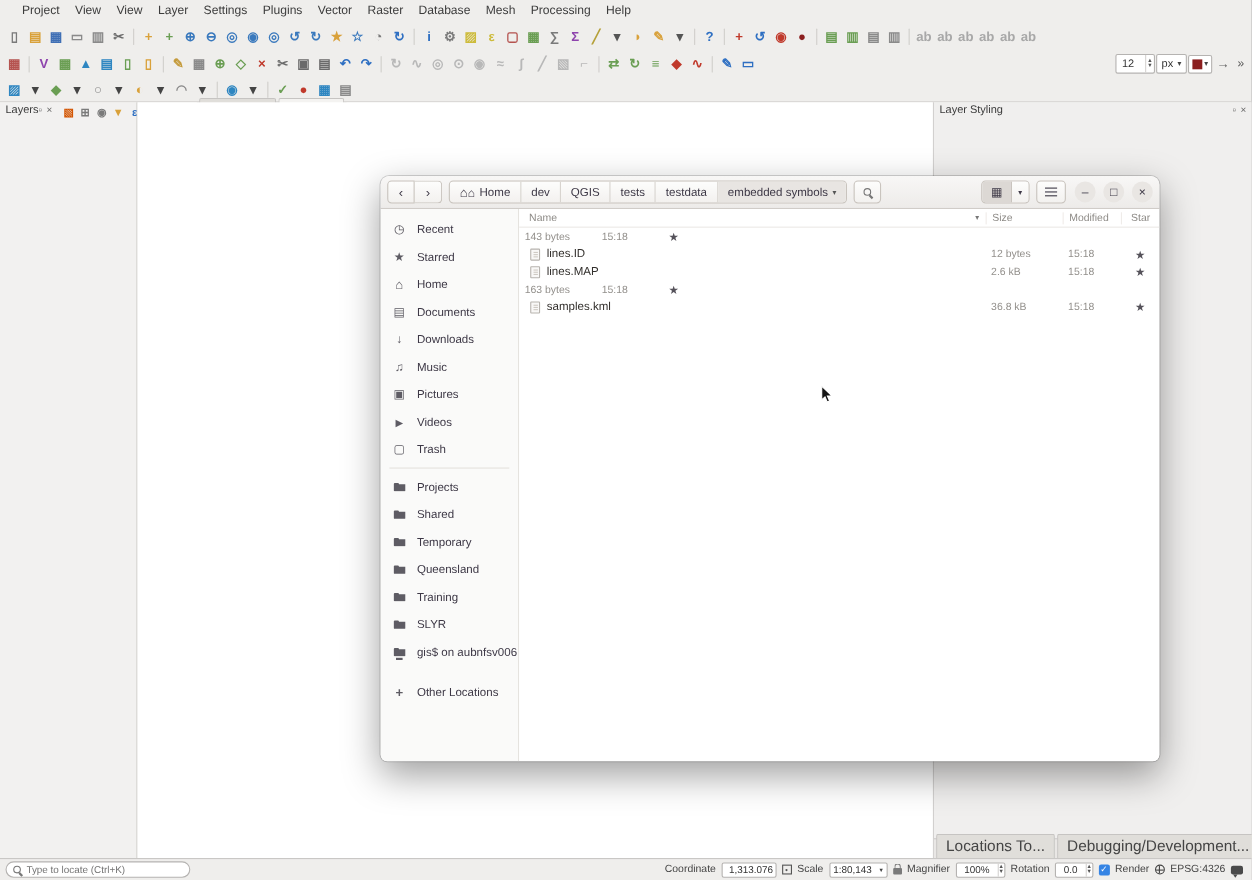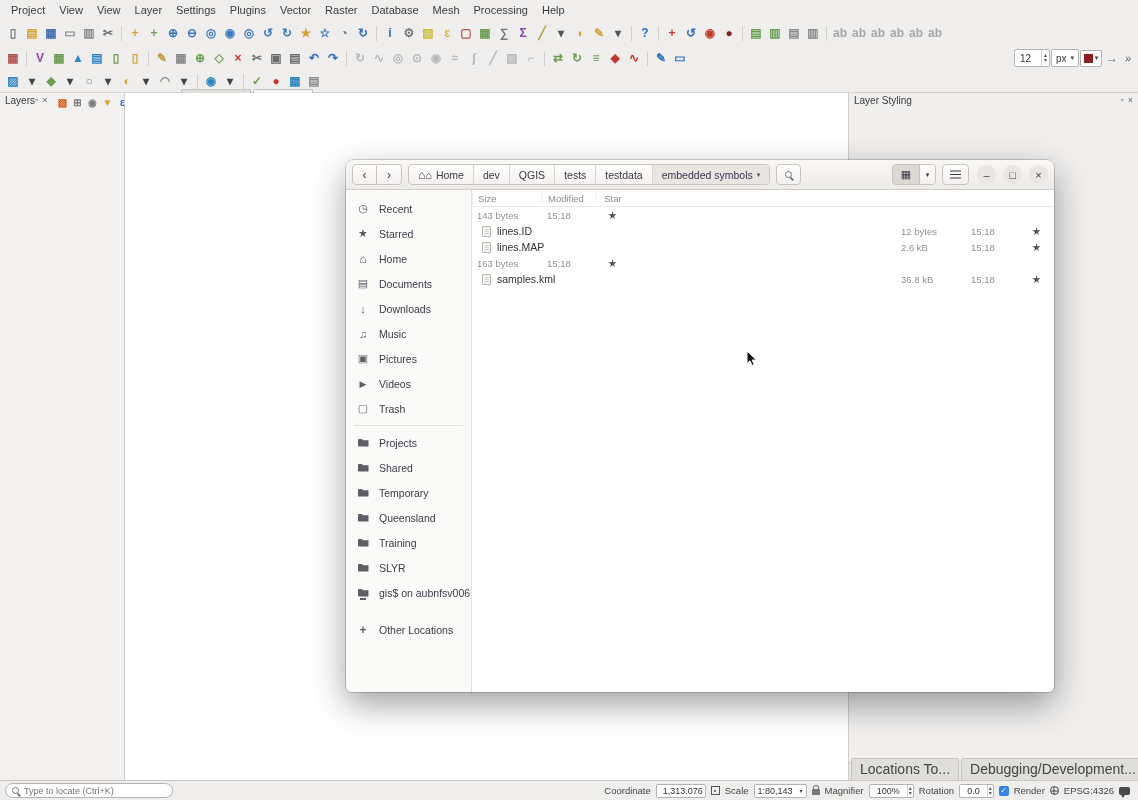--- a/index.html
+++ b/index.html
@@ -1,20 +1,20 @@
 <!DOCTYPE html>
 <html><head>
 <meta charset="utf-8">
 <style>
   *{box-sizing:border-box;margin:0;padding:0}
   body{margin:0;background:#888}
   .app{position:relative;width:1138px;height:800px;background:#efeeec;font-family:"Liberation Sans",sans-serif;font-size:11px;color:#3b3b3b;overflow:hidden}
 
   
-  .menubar{height:20px;display:flex;align-items:center;padding:0 4px}
+  .menubar{height:20px;display:flex;align-items:center;padding:0 13px}
   .menu-item{padding:2px 7px;cursor:default;color:#3c3c3c}
 
   
   .tbrow{display:flex;align-items:center;padding:0 4px;gap:1px}
   .row1{height:26px}.row2{height:24px}.row3{height:22px}
   .tbseq{display:flex;align-items:center;gap:1px;min-width:0}
   .tb{width:18px;height:18px;display:flex;align-items:center;justify-content:center;font-size:12px;font-weight:bold;border-radius:2px;overflow:hidden;flex:none;cursor:default}
   [data-name="toolbar-separator"]{width:1px;height:15px;background:#d0cecb;margin:0 3px;flex:none}
   .spacer{flex:1}
   .mini-spin{display:flex;align-items:center;height:18px;border:1px solid #b5b3b1;background:#fff;border-radius:2px}
@@ -642,20 +642,24 @@
             <span data-name="sidebar-item-label">gis$ on aubnfsv006</span>
           </div>
 
           <div class="sb-item" data-name="sidebar-item-other-locations">
             <span class="sb-ico" data-name="plus-icon"></span>
             <span data-name="sidebar-item-label">Other Locations</span>
           </div>
         </div>
       <div class="fd-main" data-name="file-list-area">
         <div class="list-head" data-name="list-column-headers">
+          <span class="lh-name" data-name="column-name">
+            <span>Name</span>
+            <span class="sort" data-name="sort-indicator-icon">▾</span>
+          </span>
           <span class="lh-size" data-name="column-size">Size</span>
           <span class="lh-mod" data-name="column-modified">Modified</span>
           <span class="lh-star" data-name="column-star">Star</span>
         </div>
         <div data-name="file-rows">
 
             <div class="file-row" data-name="table-row">
               <span class="fr-size" data-name="file-size">143 bytes</span>
               <span class="fr-mod" data-name="file-modified">15:18</span>
               <span class="fr-star" data-name="star-icon">★</span>

